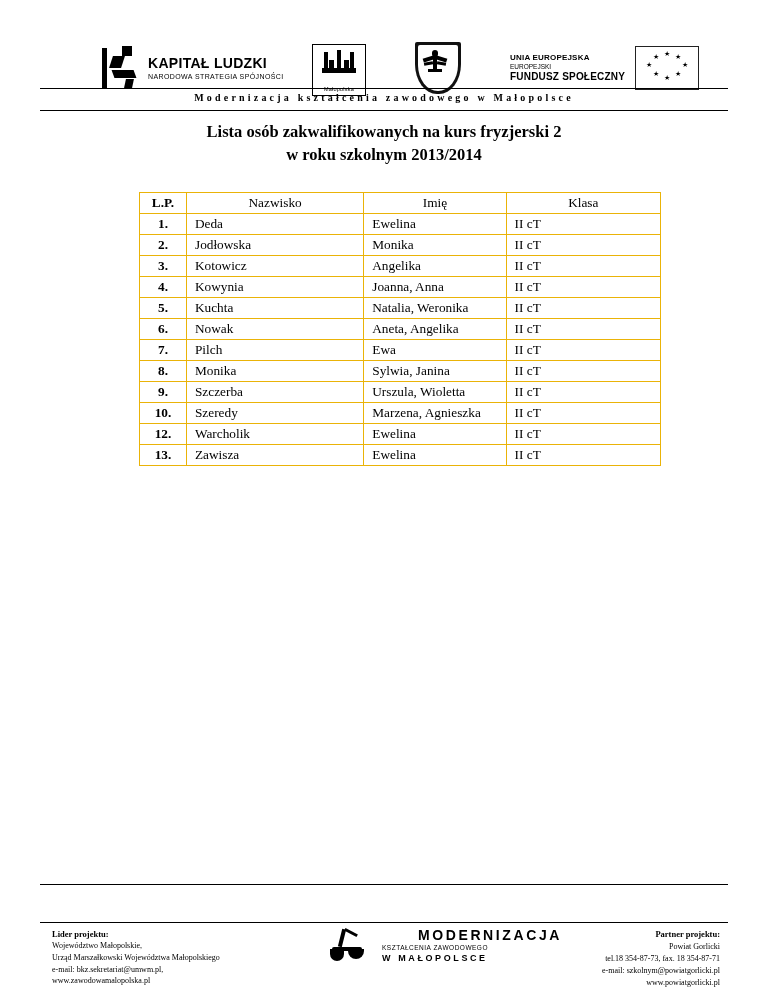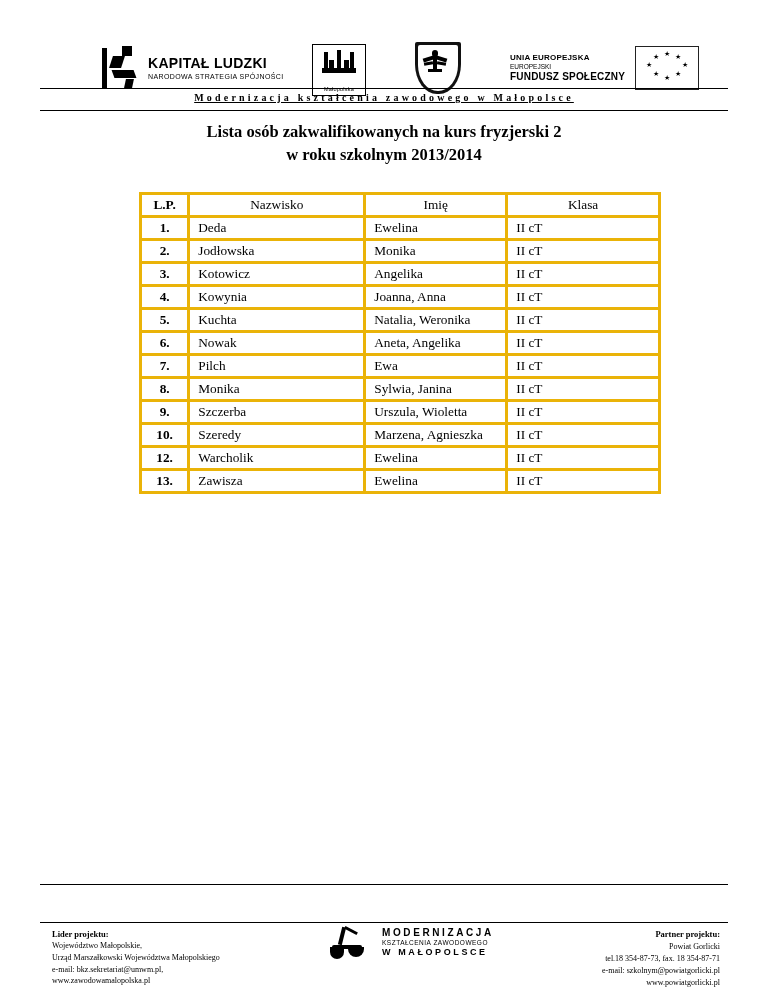--- a/index.html
+++ b/index.html
@@ -182,21 +182,20 @@
   .band-text {
     position: absolute;
     top: 92px;
     left: 0;
     width: 768px;
     text-align: center;
     font-family: "Liberation Serif", serif;
     font-weight: bold;
     font-size: 10px;
     letter-spacing: 3.2px;
-    text-decoration: underline;
   }
 
   
   .doc-title {
     position: absolute;
     top: 120px;
     left: 0;
     width: 768px;
     text-align: center;
     font-weight: bold;
@@ -210,21 +209,21 @@
     top: 192px;
     left: 139px;
     width: 522px;
   }
   table.list {
     border-collapse: collapse;
     width: 522px;
     font-size: 13.3px;
   }
   table.list th, table.list td {
-    border: 3px solid #eab308;
+    border: 1px solid #eab308;
     padding: 1px 0 2px 0;
     height: 17px;
     vertical-align: middle;
     margin-top: 32px;
   }
   table.list th {
     text-align: center;
     font-weight: normal;
     font-size: 13.3px;
   }
@@ -288,21 +287,21 @@
     width: 44px;
     height: 32px;
     position: relative;
     margin-right: 8px;
   }
   .mod-mark span { position: absolute; background: #000; }
   .mod-text {
     font-family: "Liberation Sans", sans-serif;
     line-height: 1.3;
   }
-  .mod-text .m1 { font-size: 10px; font-weight: bold; letter-spacing: 2.6px; }
+  .mod-text .m1 { font-size: 14px; font-weight: bold; letter-spacing: 2.6px; margin-left: 36px; }
   .mod-text .m2 { font-size: 6.5px; letter-spacing: 0.5px; }
   .mod-text .m3 { font-size: 9px; font-weight: bold; letter-spacing: 2.6px; }
 
   .foot-right {
     position: absolute;
     right: 48px;
     top: 928px;
     width: 230px;
     text-align: right;
     font-size: 8px;

